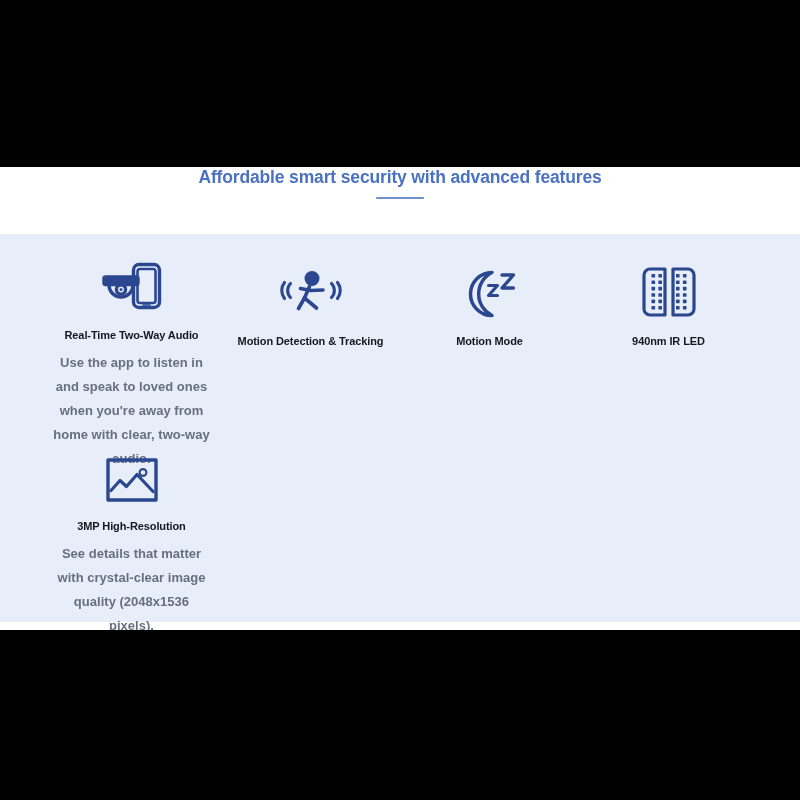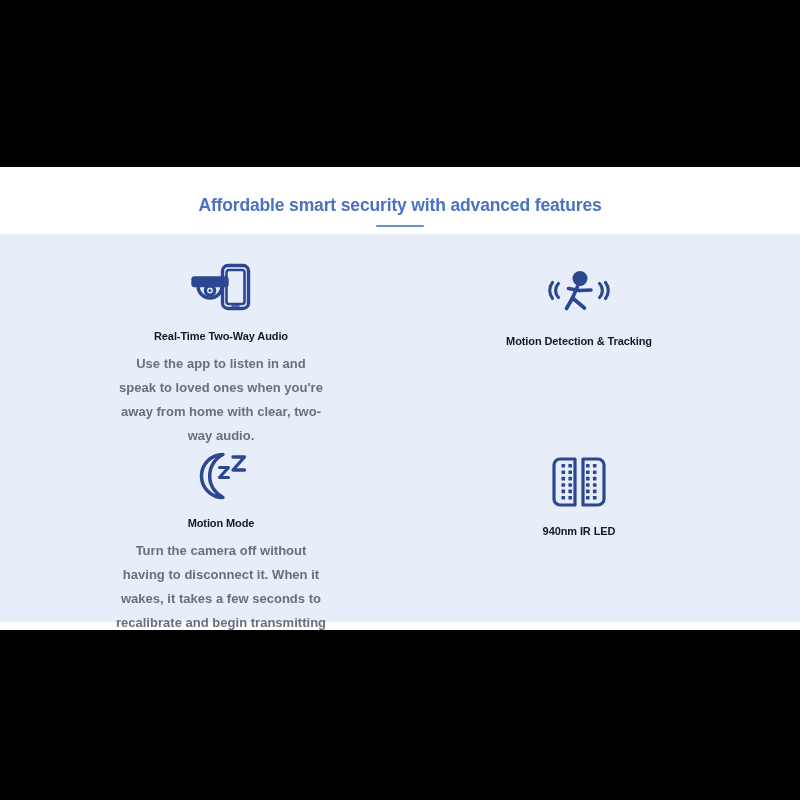--- a/index.html
+++ b/index.html
@@ -44,21 +44,21 @@
 
   
   .header {
     width: 800px;
     height: 67px;
     background: #ffffff;
     display: flex;
     flex-direction: column;
     align-items: center;
     justify-content: flex-start;
-    padding-top: 28px;
+    padding-top: 0;
   }
 
   .section-title {
     font-size: 17.5px;
     font-weight: bold;
     color: #4a72c0;
     letter-spacing: -0.15px;
     line-height: 1.2;
     text-align: center;
     white-space: nowrap;
@@ -76,21 +76,21 @@
   .features {
     position: absolute;
     left: 0; top: 234px;
     width: 800px;
     height: 388px;
     background: #e7eef9;
   }
 
   .grid {
     display: grid;
-    grid-template-columns: repeat(2, 1fr);
+    grid-template-columns: repeat(4, 1fr);
     grid-template-rows: 190px 190px;
     width: 800px;
     padding: 24px 44px 0 44px;
     column-gap: 4px;
   }
 
   .card {
     display: flex;
     flex-direction: column;
     align-items: center;
@@ -197,21 +197,20 @@
           <svg width="62" height="54" viewBox="0 0 62 54" fill="none" stroke="#2b4790" stroke-width="3.5" stroke-linecap="round" stroke-linejoin="round">
 
             <path d="M33 6.5 A21.5 21.5 0 1 0 33 49.5 A24 24 0 0 1 33 6.5 Z"></path>
 
             <path d="M29.5 19.5 h9 l-9 10 h9" stroke-width="3.1"></path>
 
             <path d="M43 9 h11.5 l-11.5 13 h11.5" stroke-width="3.3"></path>
           </svg>
         </div>
         <div class="card-title">Motion Mode</div>
-        <div class="card-desc wide">Turn the camera off without having to disconnect it. When it wakes, it takes a few seconds to recalibrate and begin transmitting live feed.</div>
       </div>
 
 
       <div class="card">
         <div class="icon-wrap">
           <svg width="58" height="56" viewBox="0 0 58 56" fill="none" stroke="#2b4790" stroke-width="3.2" stroke-linecap="round" stroke-linejoin="round">
 
             <path d="M10 5 h15 v46 h-15 a6 6 0 0 1 -6 -6 v-34 a6 6 0 0 1 6 -6 Z"></path>
 
             <path d="M48 5 h-15 v46 h15 a6 6 0 0 0 6 -6 v-34 a6 6 0 0 0 -6 -6 Z"></path>
@@ -254,20 +253,21 @@
         <div class="icon-wrap">
           <svg width="56" height="50" viewBox="0 0 56 50" fill="none" stroke="#2b4790" stroke-width="3.4" stroke-linecap="round" stroke-linejoin="round">
             <rect x="4" y="5" width="48" height="40"></rect>
 
             <circle cx="39" cy="17.5" r="3.4" stroke-width="2.1"></circle>
 
             <path d="M7 35.5 L16 25.5 L22.5 31.5 L33 19.5 L49 36.5" stroke-width="3.2"></path>
           </svg>
         </div>
         <div class="card-title">3MP High-Resolution</div>
+        <div class="card-desc">See details that matter with crystal-clear image quality (2048x1536 pixels).</div>
       </div>
 
     </div>
   </div>
 
   <div class="bar-bottom"></div>
 
 </div>
 
 </body></html>

